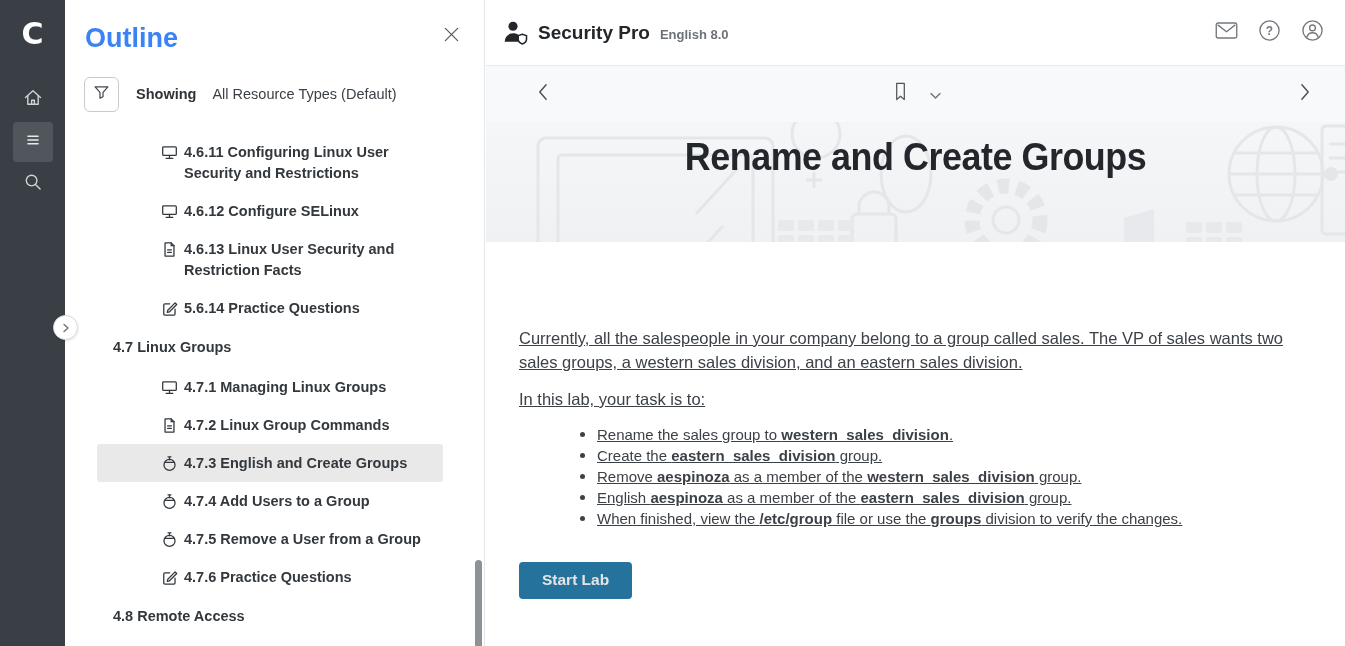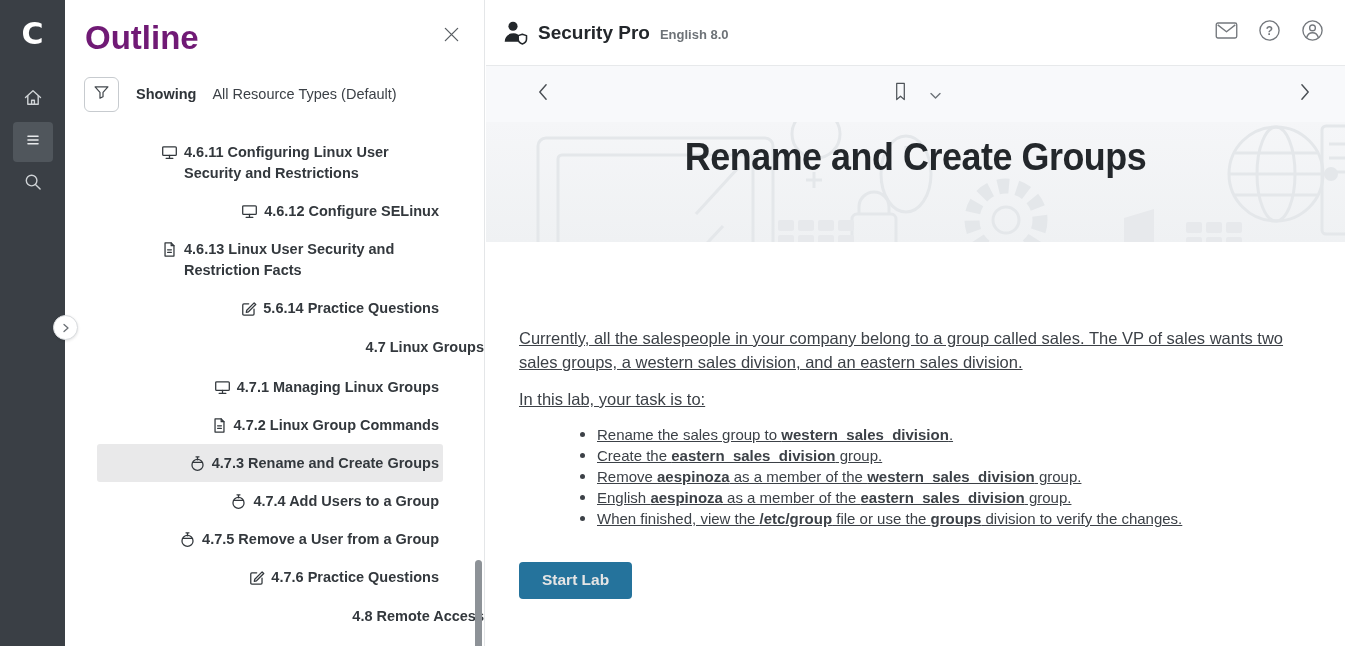--- a/index.html
+++ b/index.html
@@ -14,32 +14,32 @@
   .rail-nav { display:flex; flex-direction:column; align-items:center; gap:2px; margin-top:14px; }
   .rail-btn { width:40px; height:40px; display:flex; align-items:center; justify-content:center;
     color:#cfd3d6; border-radius:4px; cursor:pointer; }
   .rail-btn.active { background:#50565c; color:#e8eaec; }
   .rail-btn svg { width:20px; height:20px; }
 
   
   .outline { position:absolute; left:65px; top:0; width:420px; height:646px; background:#fff;
     border-right:1px solid #e4e6e8; padding-top:20px; overflow:hidden; z-index:4; }
   .outline-head { display:flex; align-items:flex-start; justify-content:space-between; padding:0 24px 0 20px; }
-  .outline-title { font-size:33px; font-weight:bold; color:#701a75; line-height:36px;text-align:right; }
+  .outline-title { font-size:27px; font-weight:bold; color:#3b82f6; line-height:36px;text-align:right; }
   .outline-close { color:#5a5f64; cursor:pointer; margin-top:6px; }
   .outline-close svg { width:17px; height:17px; }
   .filter-row { display:flex; align-items:center; margin:20px 0 0 19px; height:36px; }
   .filter-btn { width:35px; height:35px; border:1px solid #c7cbcf; border-radius:6px; background:#fff;
     display:flex; align-items:center; justify-content:center; color:#43484d; cursor:pointer; }
   .filter-btn svg { width:17px; height:17px; }
   .filter-showing { font-weight:bold; font-size:14.5px; color:#2e3338; margin-left:17px; }
   .filter-value { font-size:14.5px; color:#3c4147; margin-left:16px; }
 
   .tree { margin-top:21px; }
-  .tree-row { display:flex; align-items:flex-start; cursor:pointer;justify-content:flex-end; }
+  .tree-row { display:flex; align-items:flex-start; cursor:pointer; }
   .tree-item { margin:0 41px 0 32px; padding:8.5px 4px 8.5px 64px; border-radius:3px; }
   .tree-item.selected { background:#e9e9ea; }
   .tree-icon { flex:0 0 17px; height:17px; color:#33383d; margin:2px 6px 0 0; }
   .tree-icon svg { width:17px; height:17px; display:block; }
   .tree-label { font-size:14.5px; font-weight:bold; color:#33383d; line-height:21px; max-width:256px; }
   .tree-section { padding:10px 0 10px 48px; }
   .tree-section .tree-label { max-width:330px; }
 
   .outline-scroll-thumb { position:absolute; right:2px; top:560px; width:7px; height:90px;
     background:#8d9297; border-radius:4px; cursor:pointer; }
@@ -197,21 +197,21 @@
           <span class="tree-label">4.7.2 Linux Group Commands</span>
         </div>
         <div class="tree-row tree-item selected">
           <span class="tree-icon">
             <svg viewBox="0 0 16 16" fill="none" stroke="currentColor" stroke-width="1.2" stroke-linecap="round">
               <path d="M6.6 1.7h2.8M8 1.7v2.8"></path>
               <circle cx="8" cy="9.3" r="5.2"></circle>
               <path d="M3.7 6.9h8.6"></path>
             </svg>
           </span>
-          <span class="tree-label">4.7.3 Rename and Create Groups</span>
+          <span class="tree-label">4.7.3 English and Create Groups</span>
         </div>
         <div class="tree-row tree-item">
           <span class="tree-icon">
             <svg viewBox="0 0 16 16" fill="none" stroke="currentColor" stroke-width="1.2" stroke-linecap="round">
               <path d="M6.6 1.7h2.8M8 1.7v2.8"></path>
               <circle cx="8" cy="9.3" r="5.2"></circle>
               <path d="M3.7 6.9h8.6"></path>
             </svg>
           </span>
           <span class="tree-label">4.7.4 Add Users to a Group</span>

